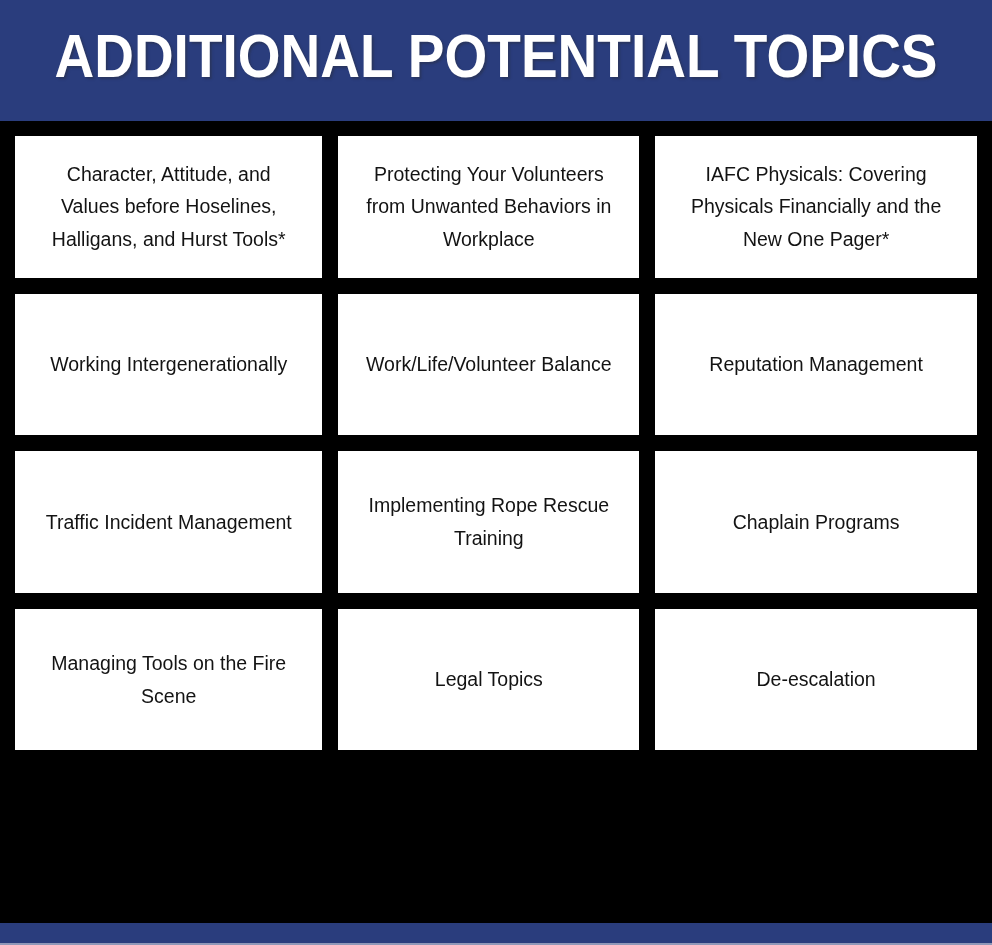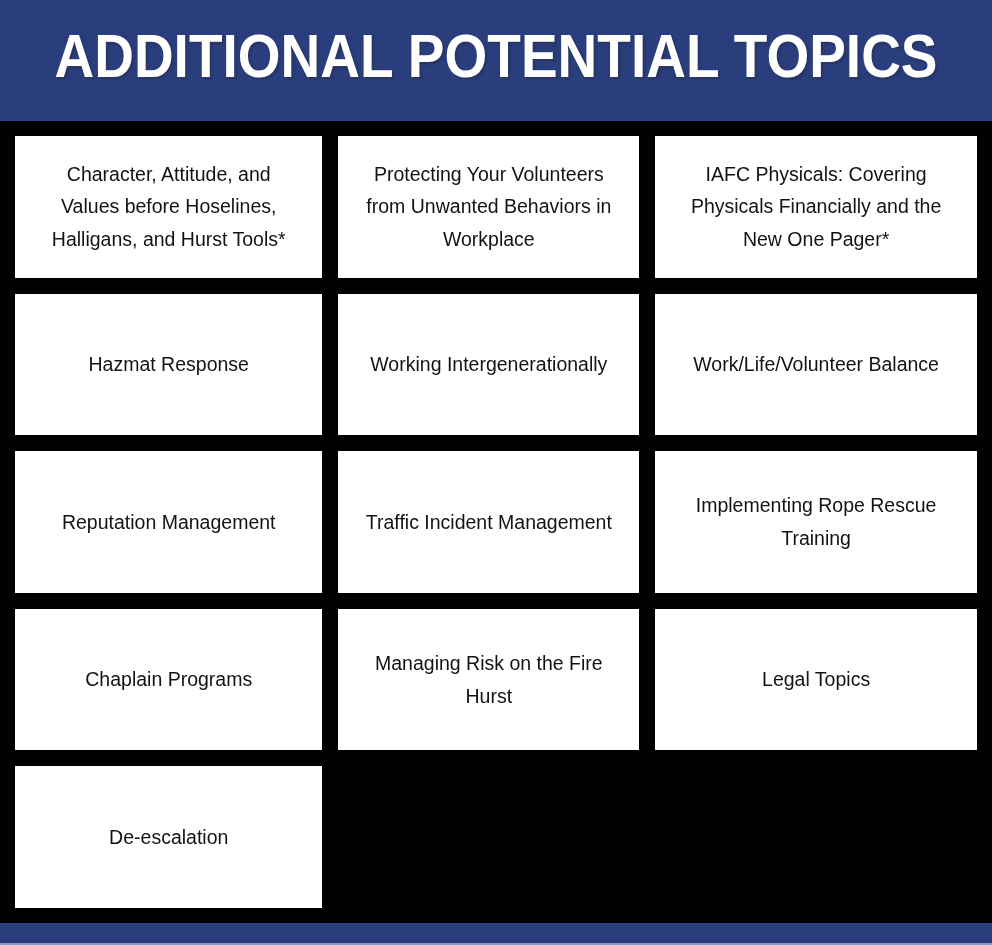--- a/index.html
+++ b/index.html
@@ -74,30 +74,29 @@
 
   <div class="banner">
     <h1>ADDITIONAL POTENTIAL TOPICS</h1>
   </div>
 
   <div class="grid">
     <div class="cell">Character, Attitude, and Values before Hoselines, Halligans, and Hurst Tools*</div>
     <div class="cell">Protecting Your Volunteers from Unwanted Behaviors in Workplace</div>
 
     <div class="cell">IAFC Physicals: Covering Physicals Financially and the New One Pager*</div>
-    <div class="cell">Hazmat Response</div>
     <div class="cell">Working Intergenerationally</div>
 
     <div class="cell">Work/Life/Volunteer Balance</div>
     <div class="cell">Reputation Management</div>
     <div class="cell">Traffic Incident Management</div>
 
     <div class="cell">Implementing Rope Rescue Training</div>
     <div class="cell">Chaplain Programs</div>
 
-    <div class="cell">Managing Risk on the Fire Hurst</div>
+    <div class="cell">Managing Tools on the Fire Scene</div>
     <div class="cell">Legal Topics</div>
     <div class="cell">De-escalation</div>
   </div>
 
   <div class="footer-band"></div>
 
 </div>
 
 </body></html>

